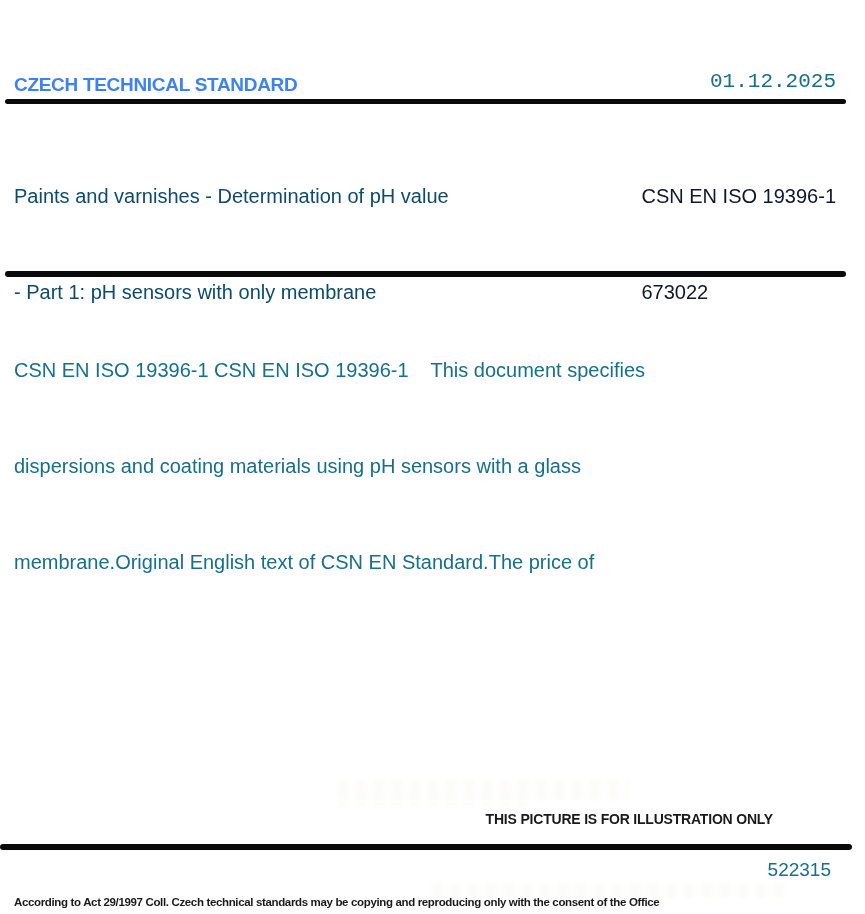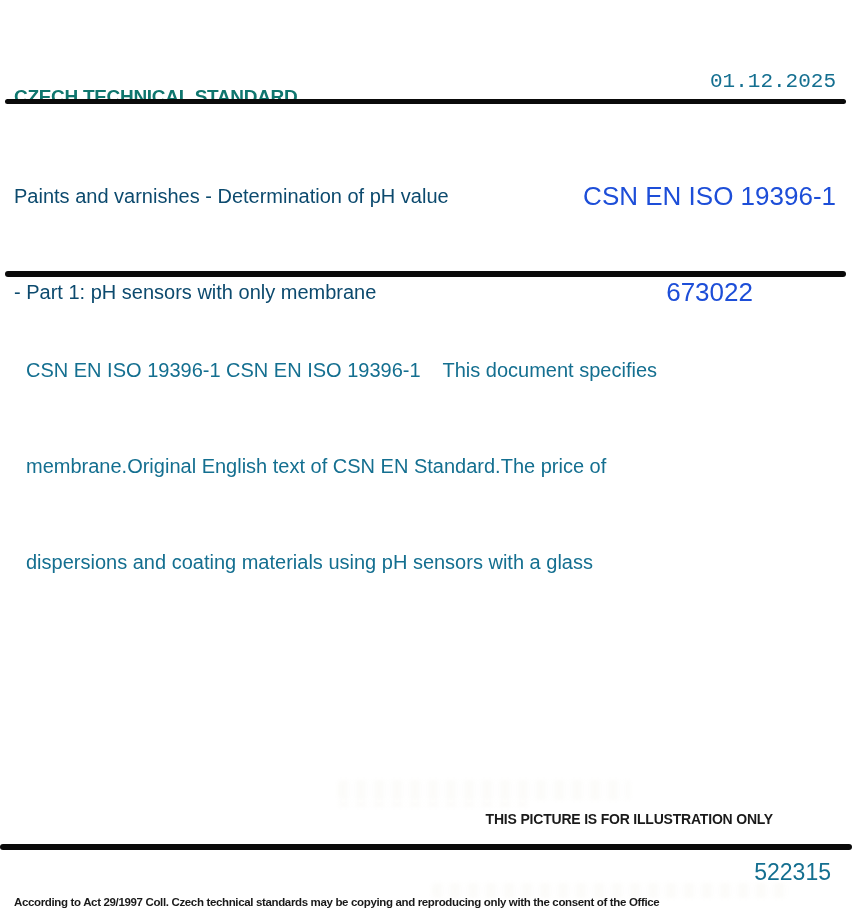--- a/index.html
+++ b/index.html
@@ -7,51 +7,50 @@
     width: 865px; height: 914px;
     background: #ffffff;
     position: relative;
     overflow: hidden;
     font-family: "Liberation Sans", sans-serif;
   }
   .abs { position: absolute; }
 
   
   .doc-type {
-    top: 86px; left: 14px;
+    top: 74px; left: 14px;
     font-size: 19px; font-weight: bold;
-    color: #0f766e; letter-spacing: -0.3px;
+    color: #3b82f6; letter-spacing: -0.3px;
   }
   .doc-date {
     top: 70px; right: 29px;
     font-size: 21px; color: #146F90; font-family: Liberation Mono, monospace;
   }
   .rule { background: #0a0a0a; border-radius: 3px; }
   .rule-1 { top: 99px;  left: 5px; width: 841px; height: 5px; }
   .rule-2 { top: 271px; left: 5px; width: 841px; height: 6px; }
   .rule-3 { top: 844px; left: 0;   width: 852px; height: 6px; }
 
   
   .title-left {
     top: 116px; left: 14px;
     font-size: 20px; color: #0c4a6e; line-height: 32px;
     white-space: pre;
   }
   .title-right {
     top: 116px; right: 29px;
-    font-size: 26px; color: #1d4ed8; line-height: 32px;
-    text-align: center; white-space: pre;
+    font-size: 20px; color: #0f172a; line-height: 32px;
+    text-align: left; white-space: pre;
   }
 
   
   .abstract {
     top: 290px; left: 14px;
     font-size: 20px; color: #146F90; line-height: 32px;
     white-space: pre;
-    margin-left: 12px;
   }
 
   
   .smudge {
     background: repeating-linear-gradient(90deg,
       rgba(190,180,140,0.45) 0 10px,
       rgba(190,180,140,0.05) 10px 18px);
     filter: blur(2px);
     opacity: 0.10;
     border-radius: 3px;
@@ -68,21 +67,21 @@
 
   
   .footer-notice {
     top: 862px; left: 14px;
     font-size: 11.5px; font-weight: bold; color: #1a1a1a;
     line-height: 16px; letter-spacing: -0.35px;
     white-space: pre;
   }
   .footer-number {
     top: 859px; right: 34px;
-    font-size: 23px; color: #146F90; margin-left: 41px;
+    font-size: 19px; color: #146F90; margin-left: 41px;
   }
 </style>
 </head>
 <body>
 
 <div class="abs doc-type">CZECH TECHNICAL STANDARD</div>
 <div class="abs doc-date">01.12.2025</div>
 <div class="abs rule rule-1"></div>
 
 <div class="abs title-left">
@@ -91,22 +90,22 @@
 </div>
 <div class="abs title-right">
   <div>CSN EN ISO 19396-1</div>
   <div>673022</div>
 </div>
 
 <div class="abs rule rule-2"></div>
 
 <div class="abs abstract">
   <div>CSN EN ISO 19396-1 CSN EN ISO 19396-1    This document specifies</div>
+  <div>dispersions and coating materials using pH sensors with a glass</div>
   <div>membrane.Original English text of CSN EN Standard.The price of</div>
-  <div>dispersions and coating materials using pH sensors with a glass</div>
 </div>
 
 <div class="abs smudge smudge-1"></div>
 <div class="abs smudge smudge-1b"></div>
 <div class="abs smudge smudge-2"></div>
 
 <div class="abs illustration-note">THIS PICTURE IS FOR ILLUSTRATION ONLY</div>
 
 <div class="abs rule rule-3"></div>
 <div class="abs footer-notice">

